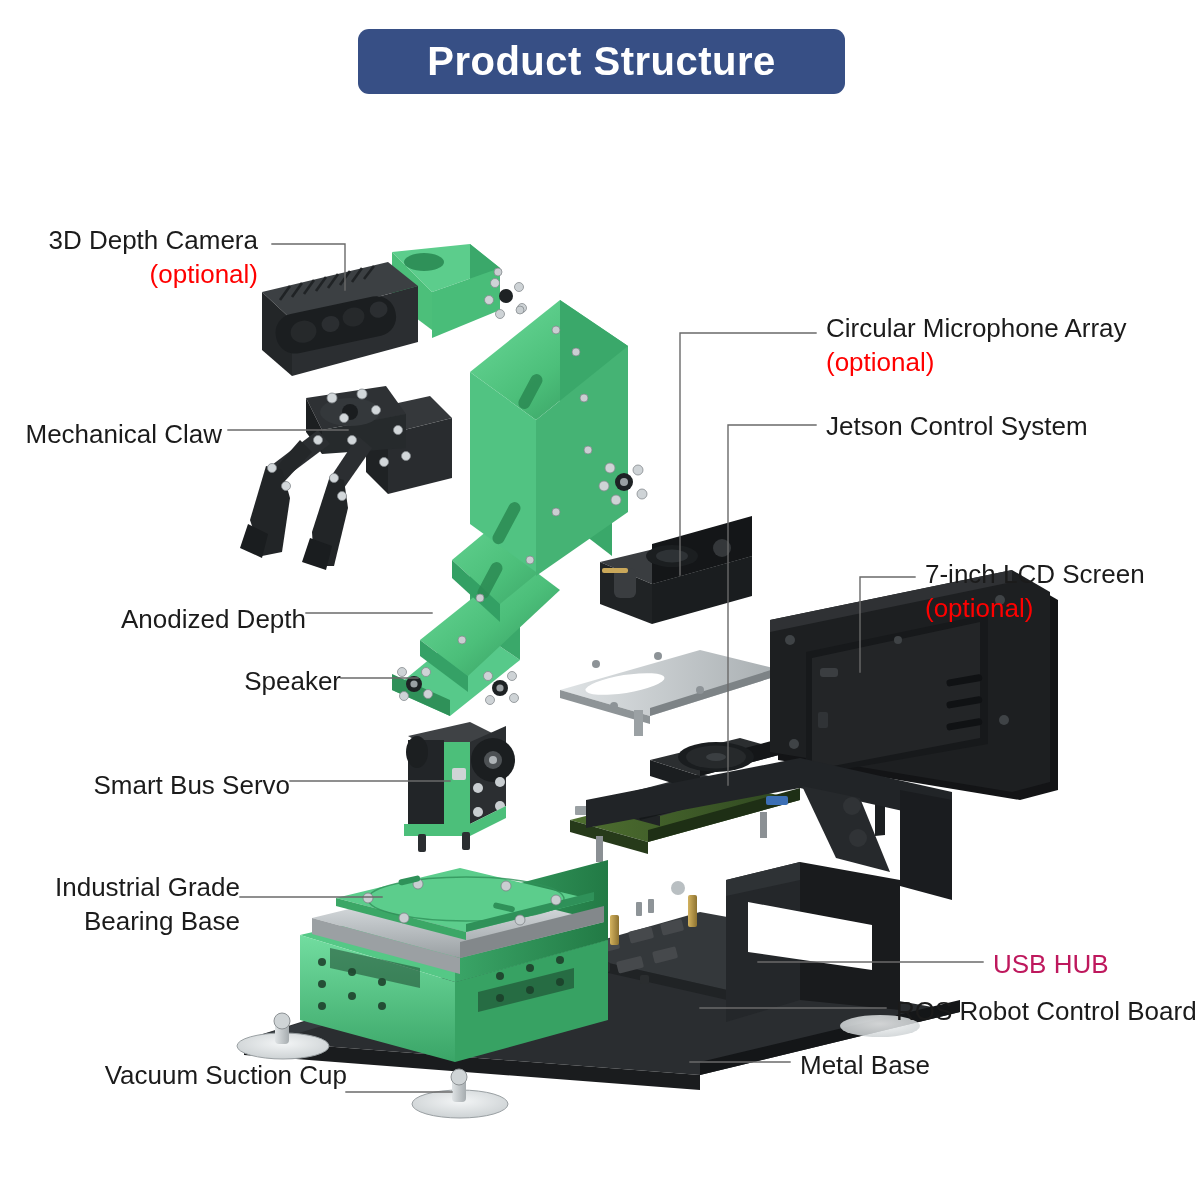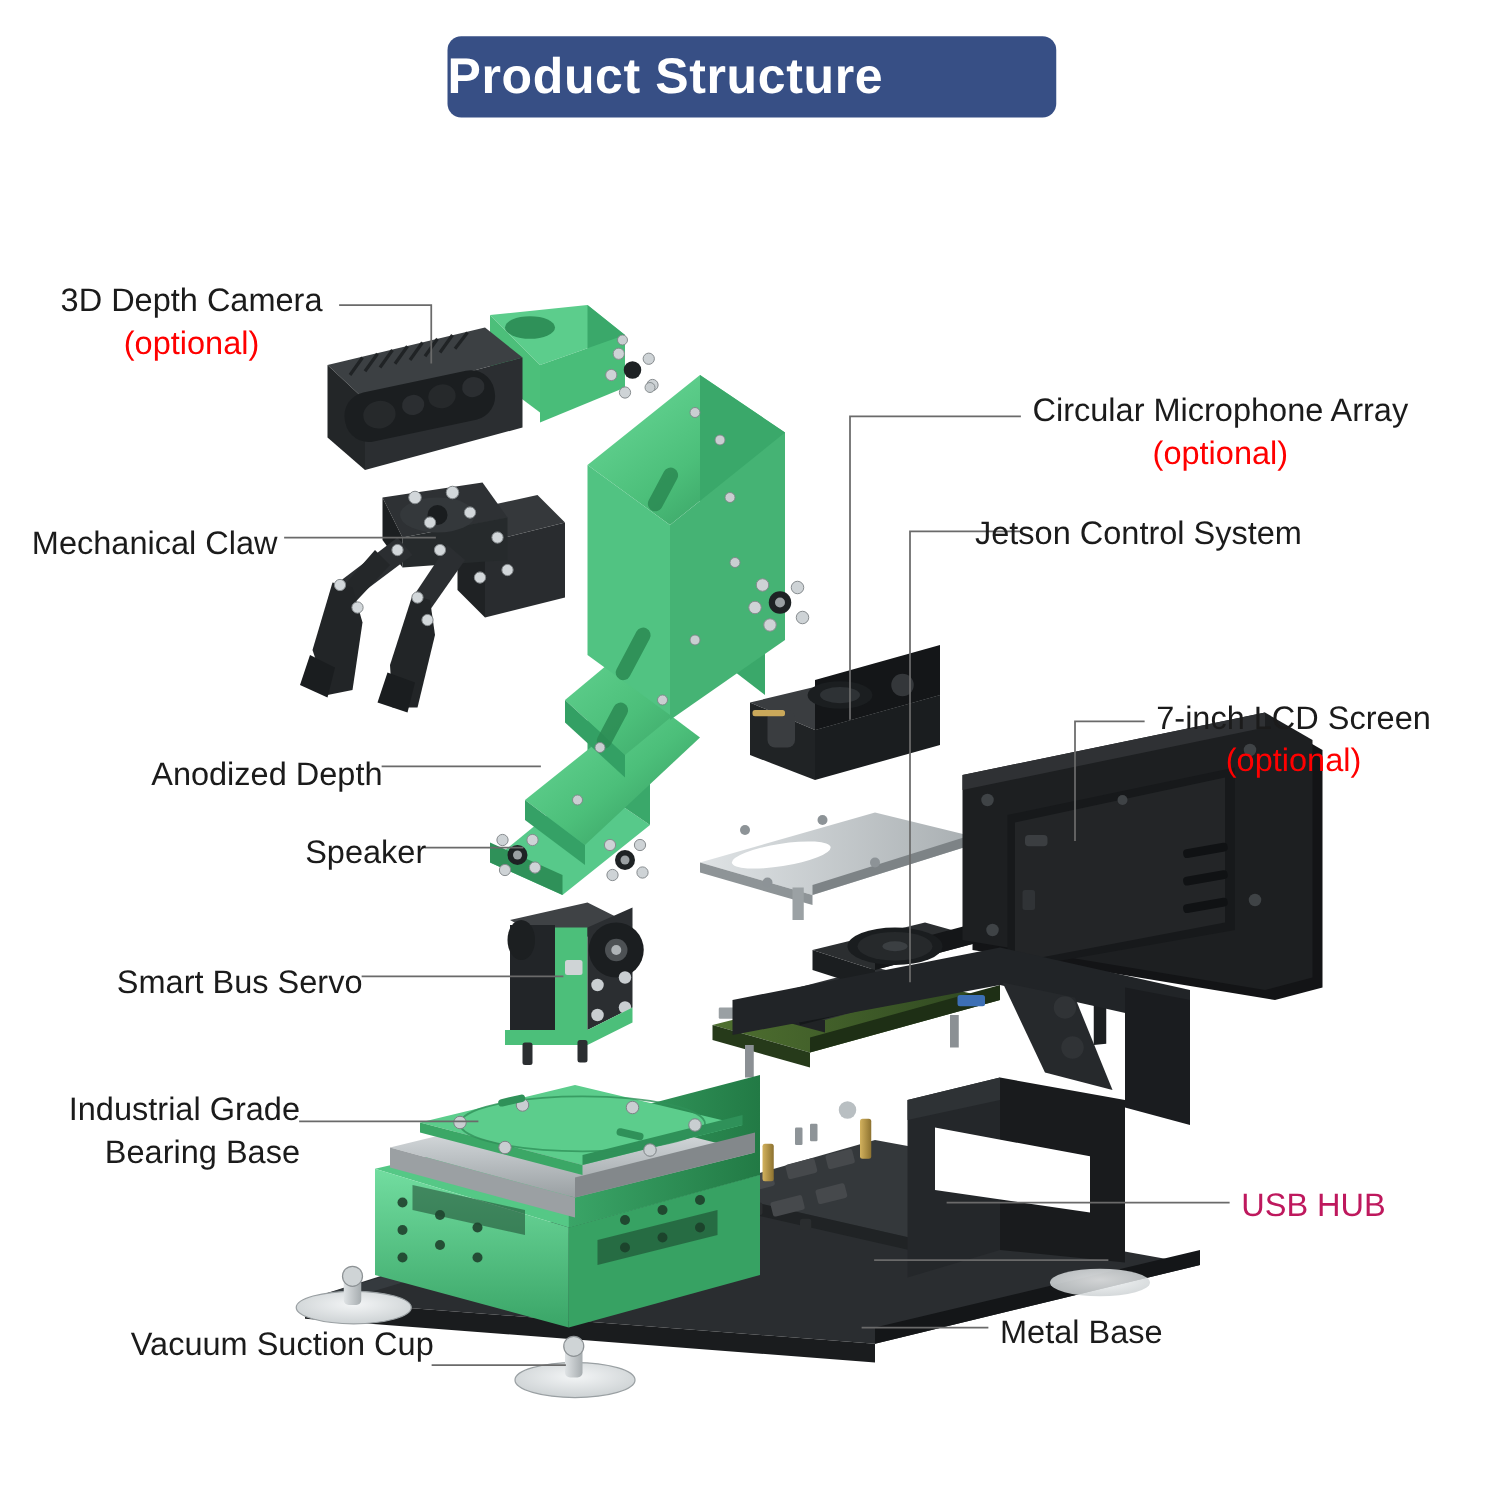--- a/index.html
+++ b/index.html
@@ -3,33 +3,33 @@
 <meta charset="utf-8">
 <title>Product Structure</title>
 <style>
   html,body{margin:0;padding:0;background:#ffffff;}
   body{width:1200px;height:1200px;overflow:hidden;font-family:"Liberation Sans",sans-serif;}
   #stage{position:relative;width:1200px;height:1200px;background:#fff;}
 
   
   #title-banner{
     position:absolute;left:358px;top:29px;width:487px;height:65px;
-    border-radius:11px;display:flex;align-items:center;justify-content:flex-start;
+    border-radius:11px;display:flex;align-items:center;justify-content:center;
   }
   #title-text{
     color:#ffffff;font-size:40px;font-weight:bold;letter-spacing:.5px;
     font-family:"Liberation Sans",sans-serif;white-space:nowrap;
   }
 
   
   .callout{position:absolute;font-size:26px;color:#1b1b1b;line-height:1.30;white-space:nowrap;}
   .callout.r{text-align:right;}
   .callout.l{text-align:left;}
   .callout .opt{color:#ff0000;display:block;}
-  .callout .opt.center{text-align:center;}
+  .callout .opt.center{}
   .callout .ln2{display:block;}
 
   
   #leaders{position:absolute;left:0;top:0;width:1200px;height:1200px;pointer-events:none;}
 
   
   #product{position:absolute;left:0;top:0;width:1200px;height:1200px;}
 </style>
 </head>
 <body style="background: rgb(255, 255, 255);">
@@ -515,31 +515,34 @@
 
   <div class="callout r" style="right: 853px; top: 1059px; color: rgb(27, 27, 27);">
     <span>Vacuum Suction Cup</span>
   </div>
 
   <div class="callout l" style="left: 826px; top: 312px; color: rgb(27, 27, 27);">
     <span>Circular Microphone Array</span>
     <span class="opt center" style="color: rgb(255, 0, 0);">(optional)</span>
   </div>
 
-  <div class="callout l" style="left: 780px; top: 410px; color: rgb(27, 27, 27);">
+  <div class="callout l" style="left: 826px; top: 410px; color: rgb(27, 27, 27);">
     <span>Jetson Control System</span>
   </div>
 
   <div class="callout l" style="left: 925px; top: 558px; color: rgb(27, 27, 27);">
     <span>7-inch LCD Screen</span>
     <span class="opt center" style="color: rgb(255, 0, 0);">(optional)</span>
   </div>
 
   <div class="callout l" style="left: 993px; top: 948px; color: #be185d;">
     <span>USB HUB</span>
   </div>
 
+  <div class="callout l" style="left: 896px; top: 995px; color: rgb(27, 27, 27);">
+    <span>ROS Robot Control Board</span>
+  </div>
 
   <div class="callout l" style="left: 800px; top: 1049px; color: rgb(27, 27, 27);">
     <span>Metal Base</span>
   </div>
 
 </div>
 
 </body></html>

